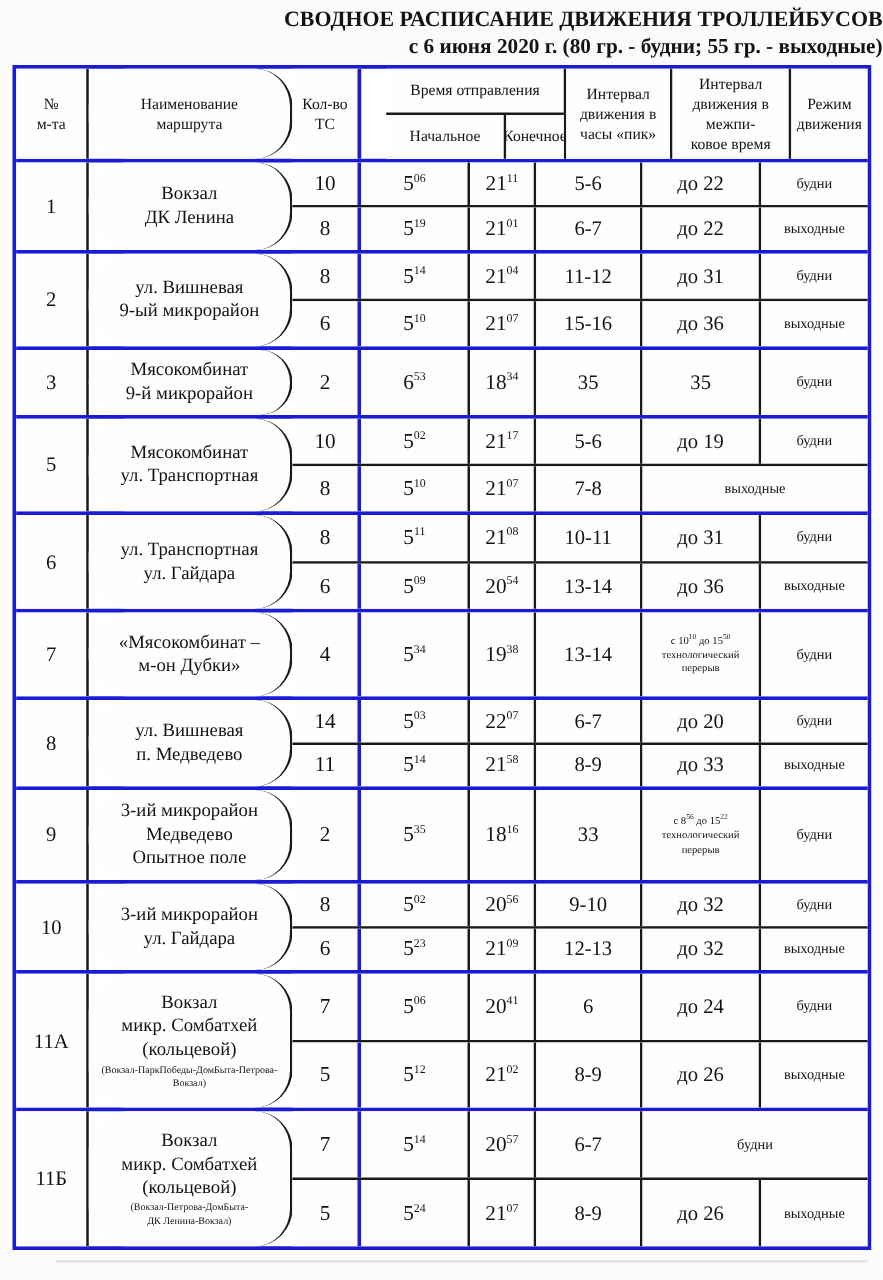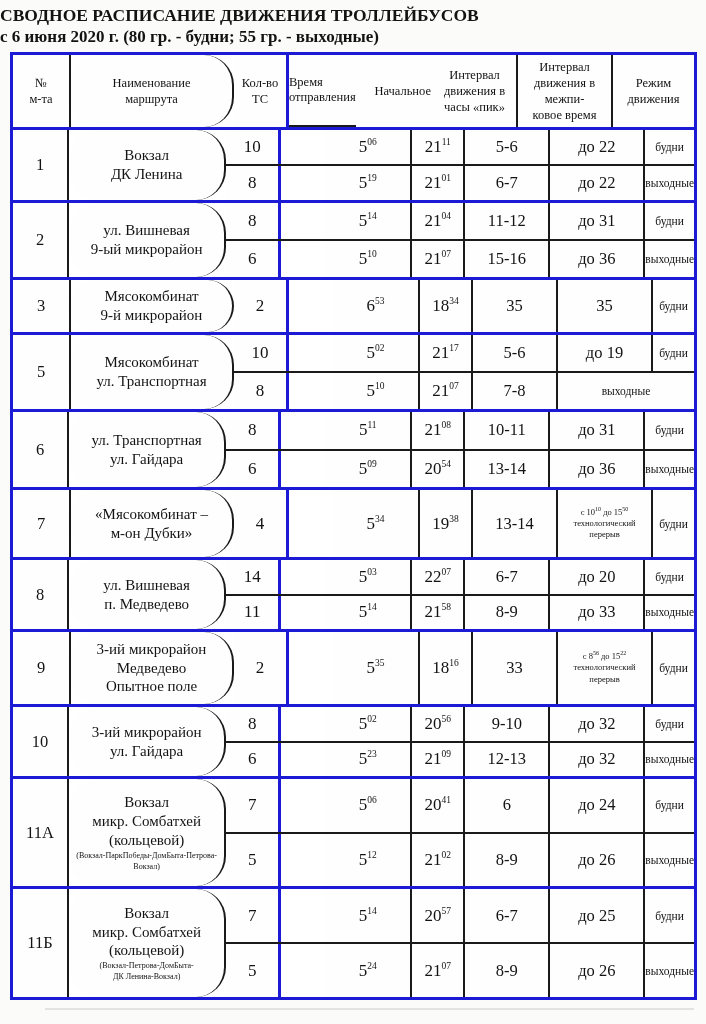--- a/index.html
+++ b/index.html
@@ -2,57 +2,57 @@
 <html lang="ru"><head>
 <meta charset="utf-8">
 <style>
   html,body{margin:0;padding:0;}
   body{
     width:706px;height:1024px;position:relative;overflow:hidden;
     background:#fbfbfa;color:#131313;
     font-family:"Liberation Serif","DejaVu Serif",serif;
   }
   
-  .titles{padding-top:5px;text-align:left;font-weight:bold;line-height:21px;}
+  .titles{padding-top:5px;text-align:right;font-weight:bold;line-height:21px;}
   .title{font-size:17.5px;}
   .subtitle{font-size:17px;}
   
   .table{
     position:absolute;left:10px;top:52px;width:687px;
     border:3px solid var(--blue);background:#fff;box-sizing:border-box;
   }
   :root{--blue:#1b1bd6;--blk:#1a1a1a;}
   .row,.group,.subrow{display:flex;}
   .group{border-top:3px solid var(--blue);}
   .cell{
     box-sizing:border-box;border-right:2px solid var(--blk);
     display:flex;flex-direction:column;align-items:center;justify-content:center;
     text-align:center;background:#fefefe;overflow:hidden;
   }
   .c-no{width:58px;font-size:16.5px;}
   .c-name{width:163px;font-size:15px;line-height:1.25;border-radius:30px;}
   .c-name .detail{font-size:8px;line-height:1.25;margin-top:1px;}
   .c-count{width:55px;border-right:3px solid var(--blue);font-size:17px;}
-  .c-start{width:87px;margin-left:44px;}
+  .c-start{width:87px;}
   .c-end{width:53px;}
   .c-peak{width:85px;font-size:16.5px;}
   .c-off{width:95px;font-size:16.5px;}
   .c-mode{flex:1;border-right:none;font-size:11.5px;}
   .time{font-size:17px;}
   .time sup{font-size:9.5px;vertical-align:super;line-height:0;}
   .subrows{flex:1;display:flex;flex-direction:column;}
   .subrow{flex:1;}
   .subrow + .subrow{border-top:2px solid var(--blk);}
   
   .break{font-size:8.5px;line-height:1.3;}
   .break sup{font-size:6px;vertical-align:super;line-height:0;}
   
   .header .cell{font-size:12.5px;line-height:1.3;}
   .dep-group{width:144px;box-sizing:border-box;border-right:2px solid var(--blk);
-    display:flex;flex-direction:row;background:#fefefe;}
+    display:flex;flex-direction:column;background:#fefefe;margin-left:20px;}
   .dep-top{flex:1;display:flex;align-items:center;justify-content:center;
     border-bottom:2px solid var(--blk);font-size:12.5px;}
   .dep-bottom{flex:1;display:flex;}
   .dep-bottom .cell{font-size:12.5px;}
   .dep-start{width:96px;}
   .dep-end{flex:1;border-right:none;}
   
   .scan-line{position:absolute;left:45px;right:12px;top:1008px;height:2px;background:#e3e3e1;}
 </style>
 </head>
@@ -417,21 +417,20 @@
       <div class="subrows">
         <div class="subrow">
           <div class="cell c-count">7</div>
           <div class="cell c-start">
             <span class="time">5<sup>14</sup></span>
           </div>
           <div class="cell c-end">
             <span class="time">20<sup>57</sup></span>
           </div>
           <div class="cell c-peak">6-7</div>
-          <div class="cell c-off">до 25</div>
           <div class="cell c-mode">будни</div>
         </div>
         <div class="subrow">
           <div class="cell c-count">5</div>
           <div class="cell c-start">
             <span class="time">5<sup>24</sup></span>
           </div>
           <div class="cell c-end">
             <span class="time">21<sup>07</sup></span>
           </div>

